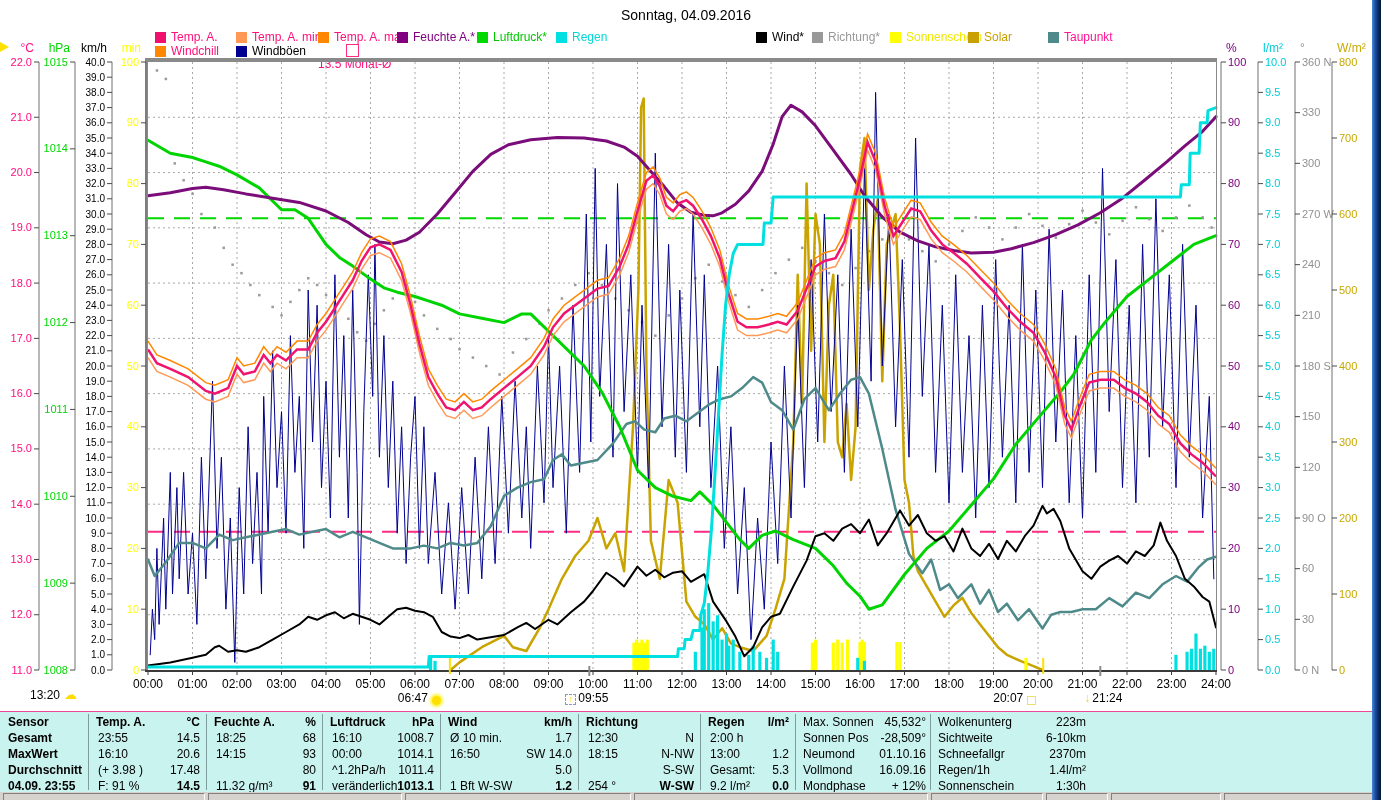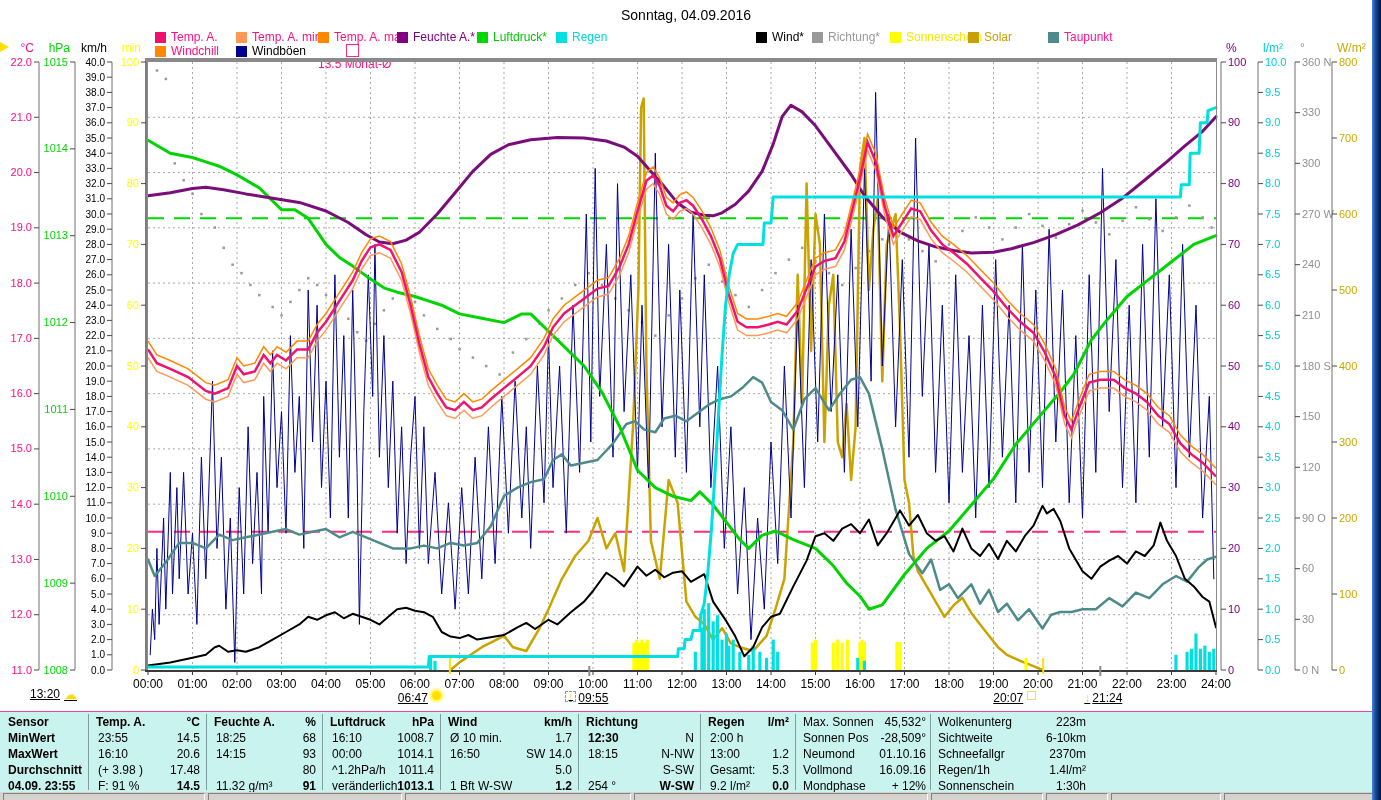--- a/index.html
+++ b/index.html
@@ -2,21 +2,21 @@
 <html><head>
 <meta charset="utf-8">
 <style>
   html,body{margin:0;padding:0;background:#fff;}
   #app{position:relative;width:1381px;height:800px;overflow:hidden;background:#ffffff;
        font-family:"Liberation Sans", sans-serif;}
   .title{position:absolute;top:7px;left:0;width:1372px;text-align:center;font-size:14px;color:#000;}
   .legend-item{position:absolute;display:flex;align-items:center;font-size:12px;white-space:nowrap;}
   .legend-box{width:11px;height:11px;margin-right:5px;flex:none;}
   #chart{position:absolute;top:0;left:0;}
-  .anno{position:absolute;font-size:12px;color:#000;display:flex;align-items:flex-start;white-space:nowrap;text-decoration:underline;}
+  .anno{position:absolute;font-size:12px;color:#000;display:flex;align-items:flex-end;white-space:nowrap;}
   .sun-ico{width:9px;height:9px;border-radius:50%;background:#ffe000;box-shadow:0 0 3px 2px rgba(255,240,0,.8);margin-left:4px;}
   .sunset-ico{width:7px;height:7px;border:1px solid #e8df70;margin-left:4px;}
   .arrow{color:#ffd400;font-weight:bold;margin:0 2px;font-size:12px;}
   .dashbox{width:9px;height:9px;border:1px dashed #8899bb;color:#ffd400;font-size:9px;line-height:8px;text-align:center;margin-right:2px;}
   .cloud-ico{color:#ffdd00;font-size:13px;margin-left:4px;}
   .edge-tri{position:absolute;left:0;top:42px;width:0;height:0;border-left:9px solid #ffe000;border-top:5px solid transparent;border-bottom:5px solid transparent;}
   #tablewrap{position:absolute;left:0;top:711px;width:1372px;height:81px;background:#c9f3ef;border-top:1px solid #ec4899;font-size:12px;color:#000;}
   .tcell{position:absolute;white-space:nowrap;}
   .tsep{position:absolute;top:2px;height:76px;width:1px;background:#7f9c9c;}
   .b{font-weight:bold;}
@@ -662,21 +662,21 @@
         <span class="arrow">↓</span>
         <span>21:24</span>
       </div>
       <div class="anno" style="left: 30px; top: 687px;">
         <span>13:20</span>
         <span class="cloud-ico">☁</span>
       </div>
     </div>
   <div id="tablewrap">
       <div class="tcell b" style="top: 3px; left: 8px;">Sensor</div>
-      <div class="tcell b" style="top: 19px; left: 8px;">MinWert</div>
+      <div class="tcell b" style="top: 19px; left: 8px;">Gesamt</div>
       <div class="tcell b" style="top: 35px; left: 8px;">MaxWert</div>
       <div class="tcell b" style="top: 51px; left: 8px;">Durchschnitt</div>
       <div class="tcell b" style="top: 67px; left: 8px;">04.09. 23:55</div>
       <div class="tsep" style="left: 88px;"></div>
       <div class="tcell b" style="top: 3px; left: 96px;">Temp. A.</div>
       <div class="tcell b" style="top: 3px; right: 1172px;">°C</div>
       <div class="tcell" style="top: 19px; left: 98px;">23:55</div>
       <div class="tcell" style="top: 19px; right: 1172px;">14.5</div>
       <div class="tcell" style="top: 35px; left: 98px;">16:10</div>
       <div class="tcell" style="top: 35px; right: 1172px;">20.6</div>
@@ -711,21 +711,21 @@
       <div class="tcell" style="top: 19px; left: 450px;">Ø 10 min.</div>
       <div class="tcell" style="top: 19px; right: 800px;">1.7</div>
       <div class="tcell" style="top: 35px; left: 450px;">16:50</div>
       <div class="tcell" style="top: 35px; right: 800px;">SW 14.0</div>
       <div class="tcell" style="top: 51px; left: 450px; margin-top: 42px;">412.1 km</div>
       <div class="tcell" style="top: 51px; right: 800px;">5.0</div>
       <div class="tcell" style="top: 67px; left: 450px;">1 Bft W-SW</div>
       <div class="tcell b" style="top: 67px; right: 800px;">1.2</div>
       <div class="tsep" style="left: 578px;"></div>
       <div class="tcell b" style="top: 3px; left: 586px;">Richtung</div>
-      <div class="tcell" style="top: 19px; left: 588px; font-weight: bold;">12:30</div>
+      <div class="tcell" style="top: 19px; left: 588px;">12:30</div>
       <div class="tcell" style="top: 19px; right: 678px;">N</div>
       <div class="tcell" style="top: 35px; left: 588px;">18:15</div>
       <div class="tcell" style="top: 35px; right: 678px;">N-NW</div>
       <div class="tcell" style="top: 51px; right: 678px;">S-SW</div>
       <div class="tcell" style="top: 67px; left: 588px;">254 °</div>
       <div class="tcell b" style="top: 67px; right: 678px;">W-SW</div>
       <div class="tsep" style="left: 700px;"></div>
       <div class="tcell b" style="top: 3px; left: 708px;">Regen</div>
       <div class="tcell b" style="top: 3px; right: 583px;">l/m²</div>
       <div class="tcell" style="top: 19px; left: 710px;">2:00 h</div>

